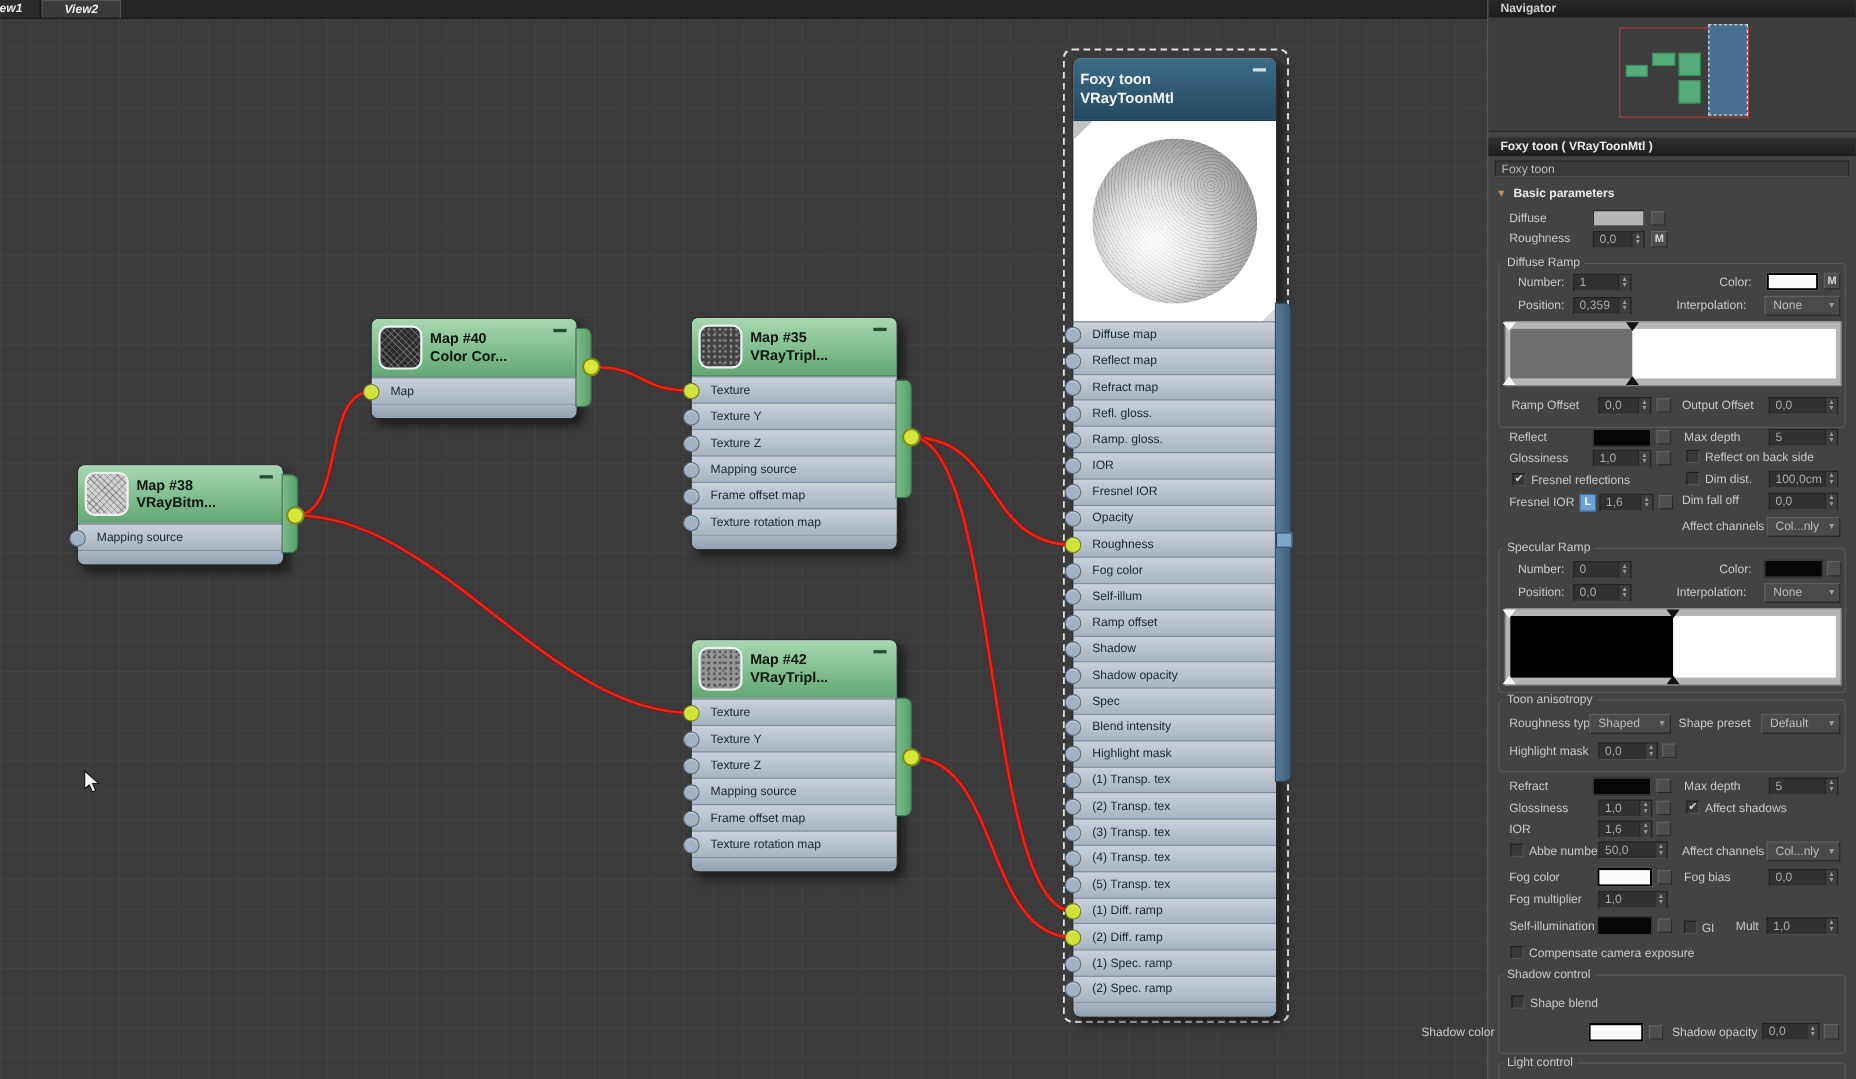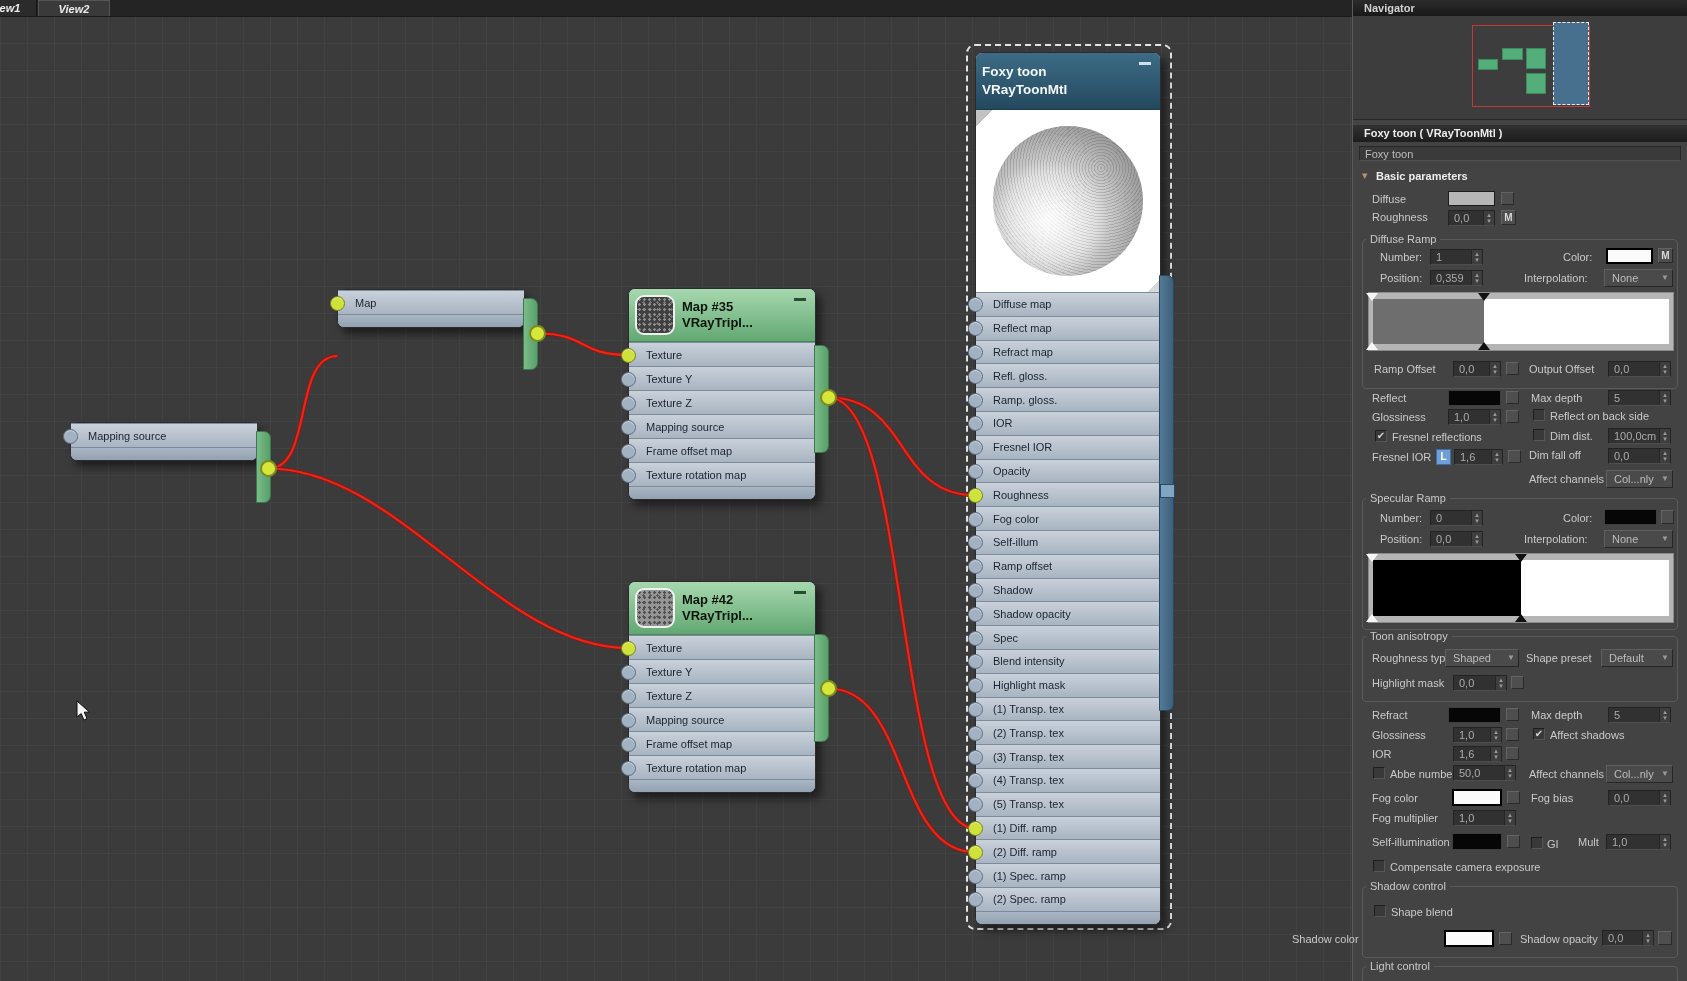--- a/index.html
+++ b/index.html
@@ -114,32 +114,48 @@
       <path d="M 537.5 333.5 C 587.55 333.5, 578.45 355, 628.5 355" fill="none" stroke="#e6271c" stroke-width="2.2"></path>
       <path d="M 828.5 397.5 C 909.35 397.5, 894.65 495.265625, 975.5 495.265625" fill="none" stroke="#8d1710" stroke-width="4"></path>
       <path d="M 828.5 397.5 C 909.35 397.5, 894.65 495.265625, 975.5 495.265625" fill="none" stroke="#e6271c" stroke-width="2.2"></path>
       <path d="M 828.5 397.5 C 909.35 397.5, 894.65 828.421875, 975.5 828.421875" fill="none" stroke="#8d1710" stroke-width="4"></path>
       <path d="M 828.5 397.5 C 909.35 397.5, 894.65 828.421875, 975.5 828.421875" fill="none" stroke="#e6271c" stroke-width="2.2"></path>
       <path d="M 828.5 688.5 C 909.35 688.5, 894.65 852.21875, 975.5 852.21875" fill="none" stroke="#8d1710" stroke-width="4"></path>
       <path d="M 828.5 688.5 C 909.35 688.5, 894.65 852.21875, 975.5 852.21875" fill="none" stroke="#e6271c" stroke-width="2.2"></path>
     </svg>
 
   <div class="node" id="node-map38" style="left:70px;top:422px;width:186px">
+    <div class="node-header hdr-green">
+      <div class="thumb thumb38"></div>
+      <div>
+        <div class="ntitle">Map #38</div>
+        <div class="ntitle">VRayBitm...</div>
+      </div>
+      <span class="mini"></span>
+    </div>
     <div class="slots" id="slots-map38" style="--rowh:24px">
         <div class="slot-row">
           <span class="port" id="slots-map38-port-0"></span>
           <span>Mapping source</span>
         </div>
       </div>
     <div class="node-bottom"></div>
     <div class="outtab tab-green" style="top:8px;height:72px"></div>
     <span class="oport" id="map38-out" style="left:189px;top:37px"></span>
   </div>
 
   <div class="node" id="node-map40" style="left:337px;top:289px;width:186px">
+    <div class="node-header hdr-green">
+      <div class="thumb thumb40"></div>
+      <div>
+        <div class="ntitle">Map #40</div>
+        <div class="ntitle">Color Cor...</div>
+      </div>
+      <span class="mini"></span>
+    </div>
     <div class="slots" id="slots-map40" style="--rowh:24px">
         <div class="slot-row">
           <span class="port connected" id="slots-map40-port-0"></span>
           <span>Map</span>
         </div>
       </div>
     <div class="node-bottom"></div>
     <div class="outtab tab-green" style="top:8px;height:72px"></div>
     <span class="oport" id="map40-out" style="left:191px;top:35px"></span>
   </div>

